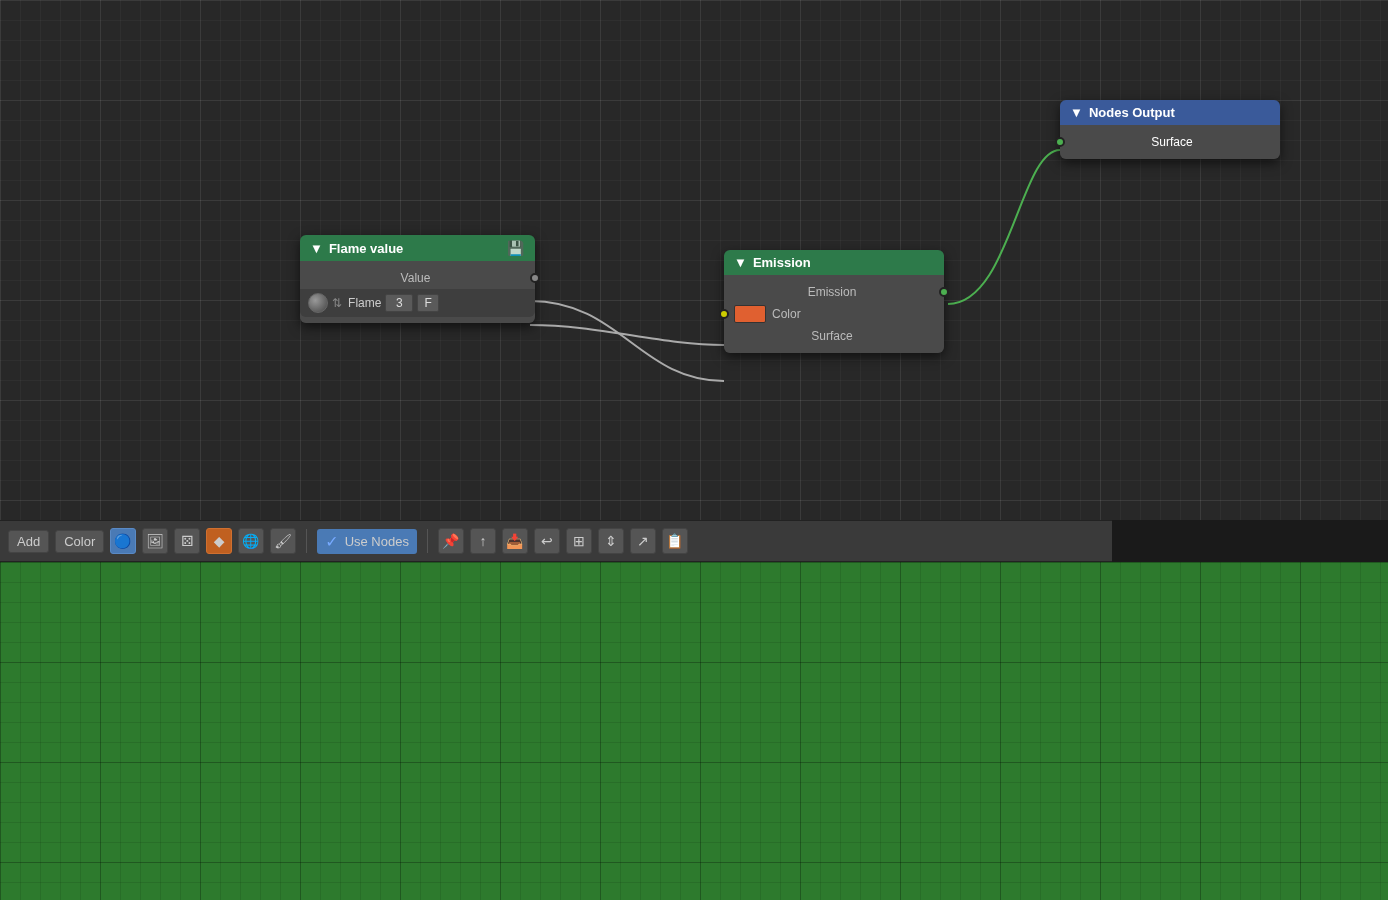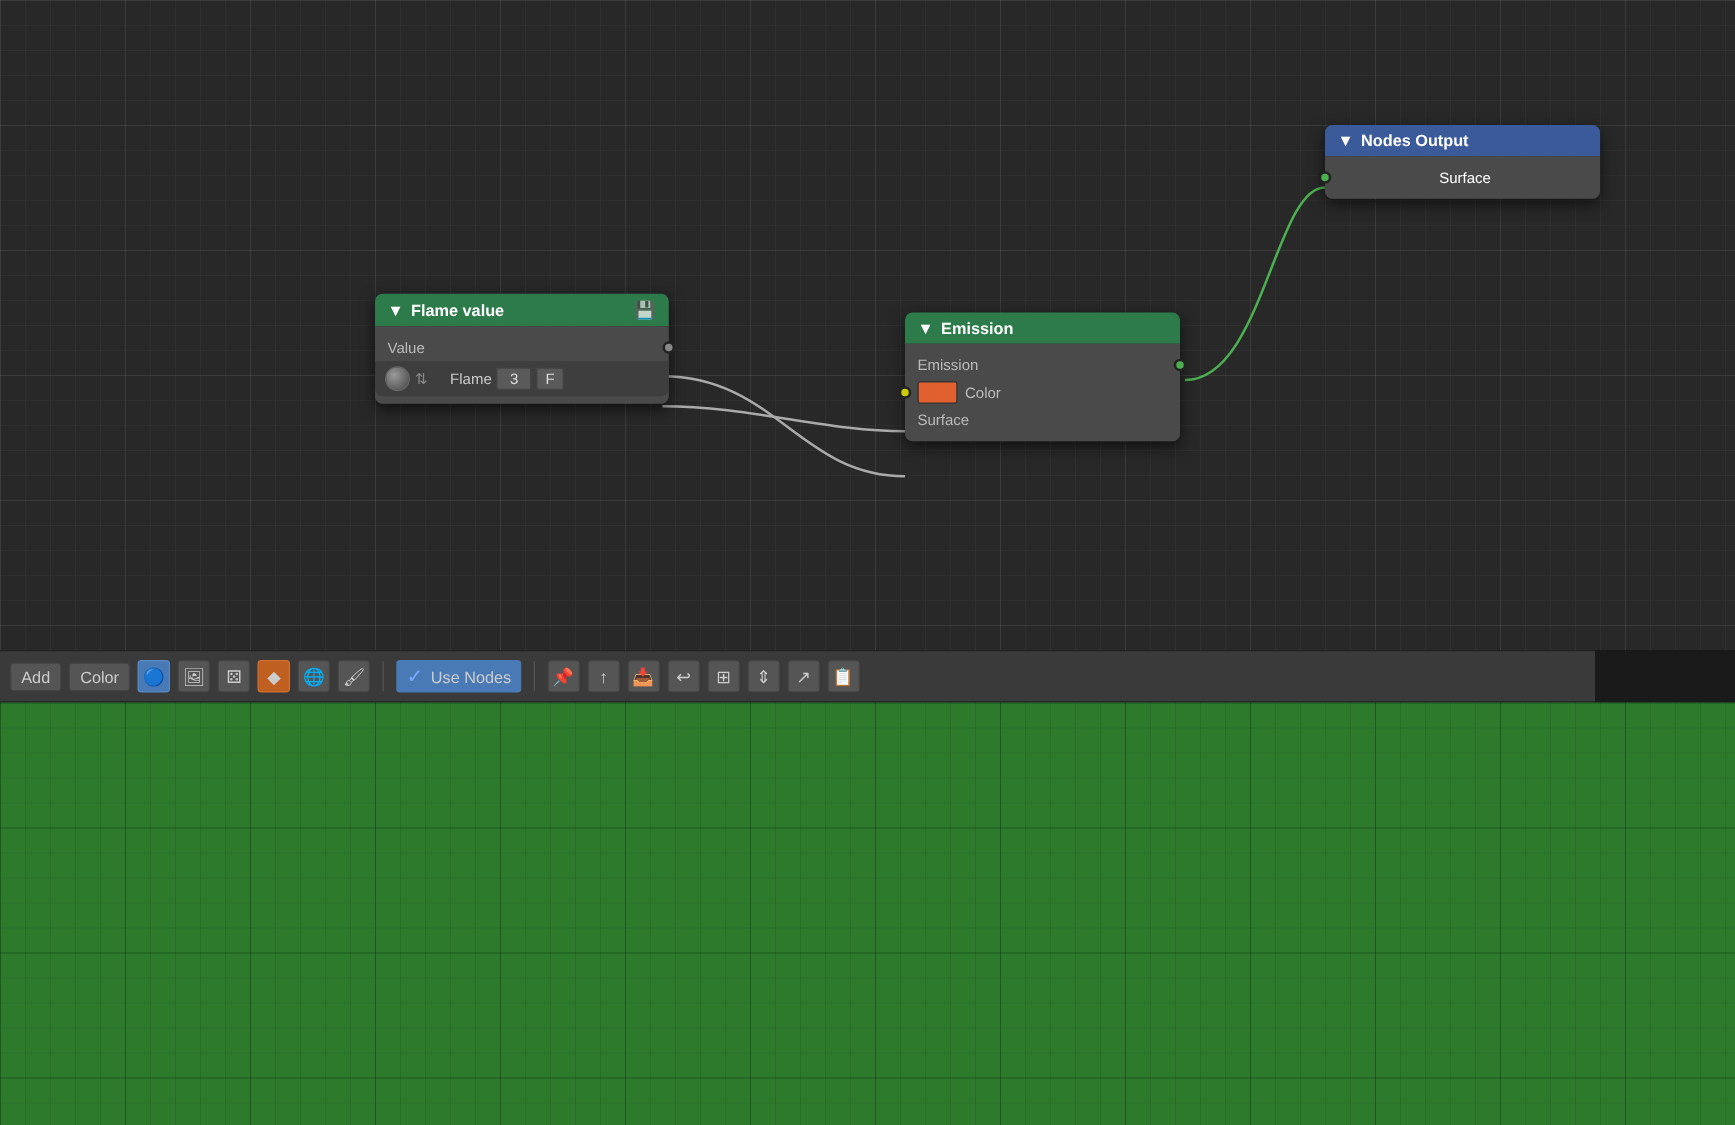--- a/index.html
+++ b/index.html
@@ -14,21 +14,21 @@
         linear-gradient(rgba(255,255,255,0.03) 1px, transparent 1px),
         linear-gradient(90deg, rgba(255,255,255,0.03) 1px, transparent 1px),
         linear-gradient(rgba(255,255,255,0.06) 1px, transparent 1px),
         linear-gradient(90deg, rgba(255,255,255,0.06) 1px, transparent 1px);
       background-size: 20px 20px, 20px 20px, 100px 100px, 100px 100px;
       position: relative;
     }
 
     
     #toolbar {
-      width: 1276px;
+      width: 1112px;
       height: 42px;
       background: #3a3a3a;
       display: flex;
       align-items: center;
       padding: 0 8px;
       gap: 6px;
       border-top: 1px solid #222;
       border-bottom: 1px solid #222;
     }
     .toolbar-btn {
@@ -104,21 +104,21 @@
     .socket-left { left: -5px; }
     .socket-green { background: #4caf50; }
     .socket-gray { background: #888; }
 
     
     .node-lamp-output .node-header { background: #3a5a9a; }
     .node-flame-value .node-header { background: #2d7a4a; }
     .node-emission .node-header { background: #2d7a4a; }
 
     .node-input-row {
-      display: flex; align-items: center; justify-content: flex-start;
+      display: flex; align-items: center; justify-content: center;
       padding: 2px 14px 2px 10px;
       min-height: 22px;
       position: relative;
       color: #bbb; font-size: 12px;
     }
     .node-input-row .socket { right: -5px; }
 
     .node-output-row {
       display: flex; align-items: center; justify-content: center;
       padding: 2px 10px 2px 14px;
@@ -221,21 +221,21 @@
       <span class="node-save-icon">💾</span>
     </div>
     <div class="node-body">
       <div class="node-input-row">
         <span>Value</span>
         <div class="socket socket-right socket-gray"></div>
       </div>
       <div class="node-bottom-row">
         <div class="node-sphere-icon"></div>
         <span style="font-size:12px;color:#888;">⇅</span>
-        <span style="font-size:12px;color:#ccc;margin-left:14px;">Flame</span>
+        <span style="font-size:12px;color:#ccc;margin-left:2px;">Flame</span>
         <input class="node-num-field" type="text" value="3" style="width: 28px;">
         <button class="node-f-btn">F</button>
       </div>
     </div>
   </div>
 
   <div class="node node-emission" style="left:724px; top:250px; width:220px;">
     <div class="node-header">
       <span>▼</span>
       <span>Emission</span>

